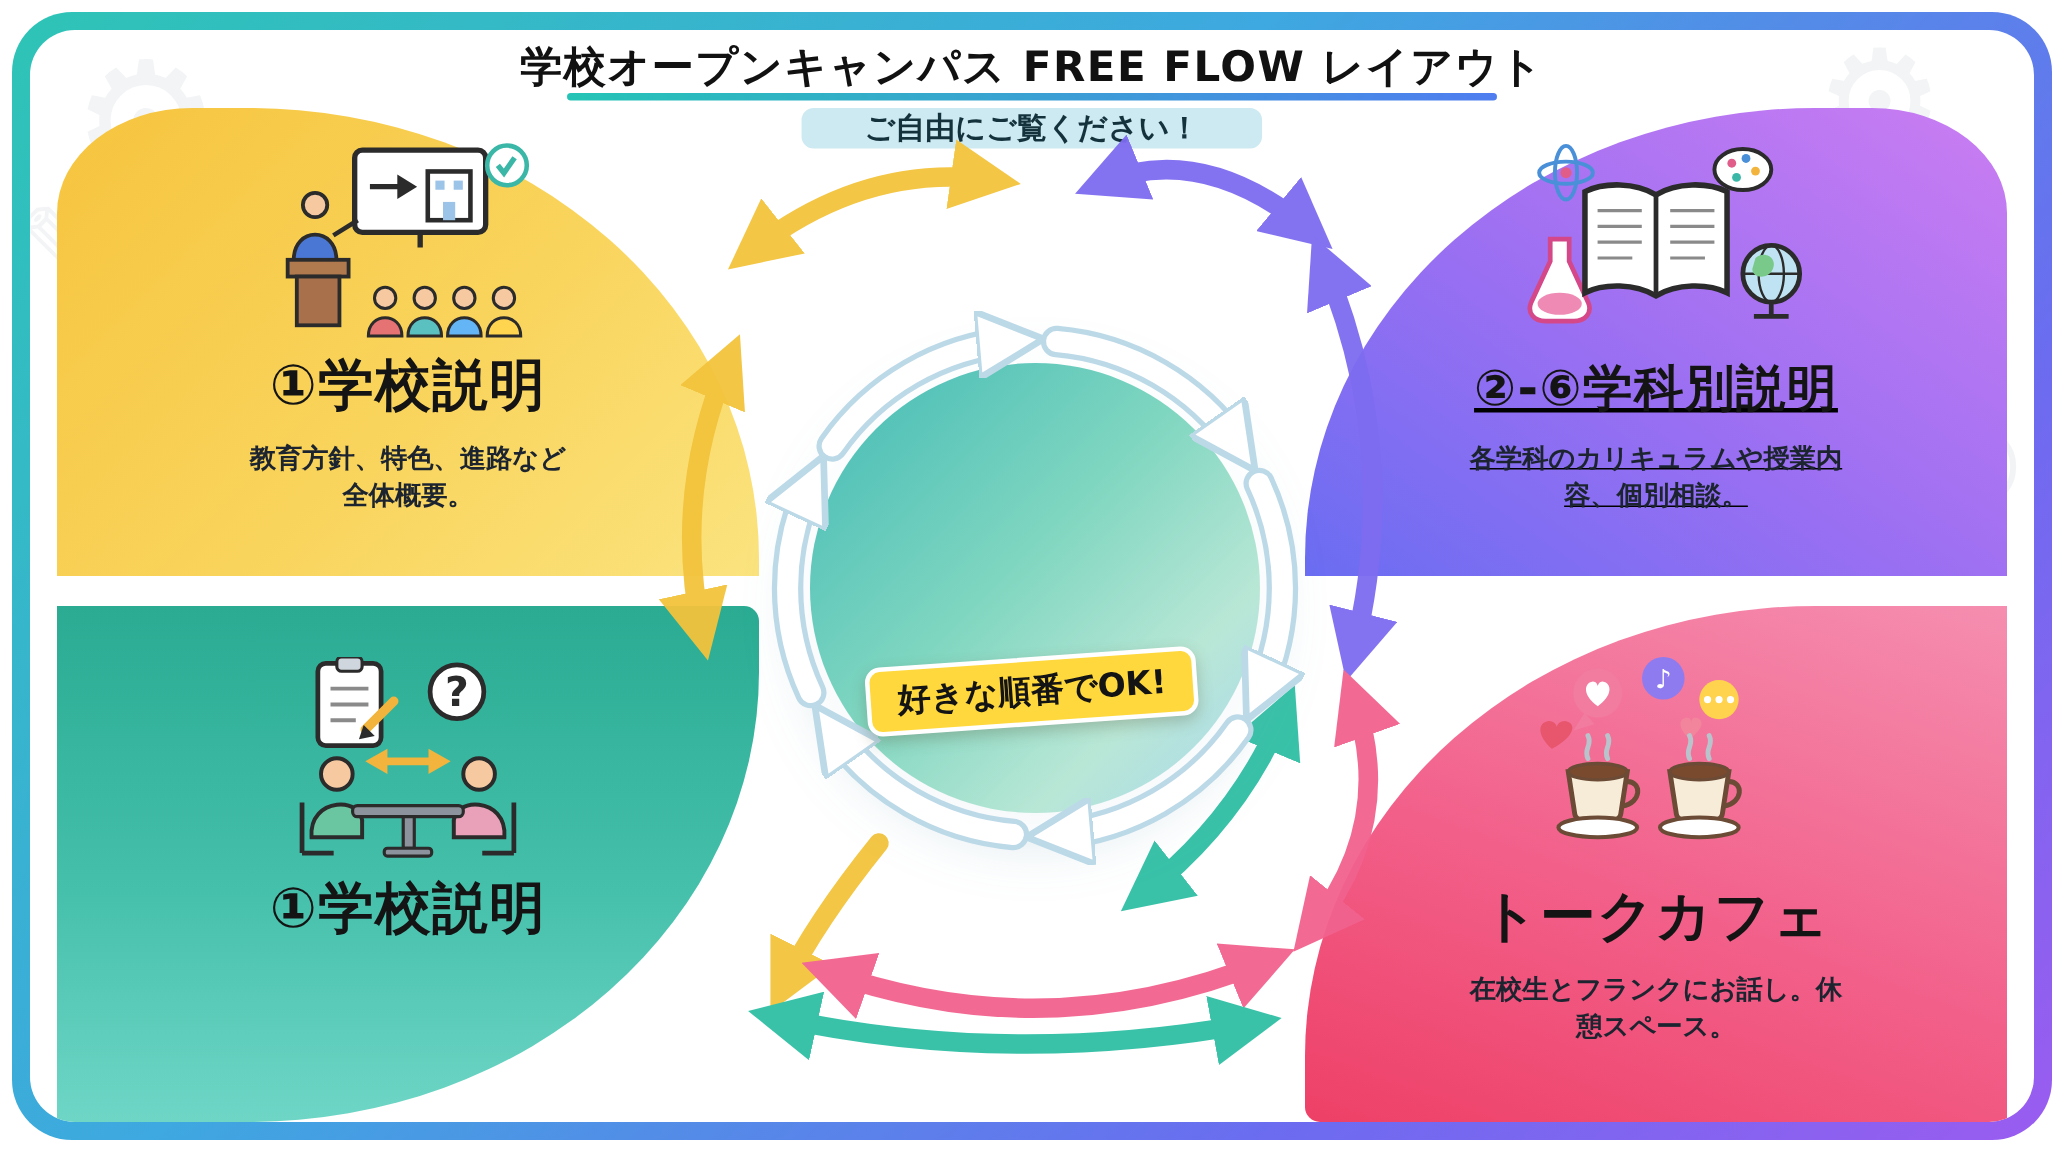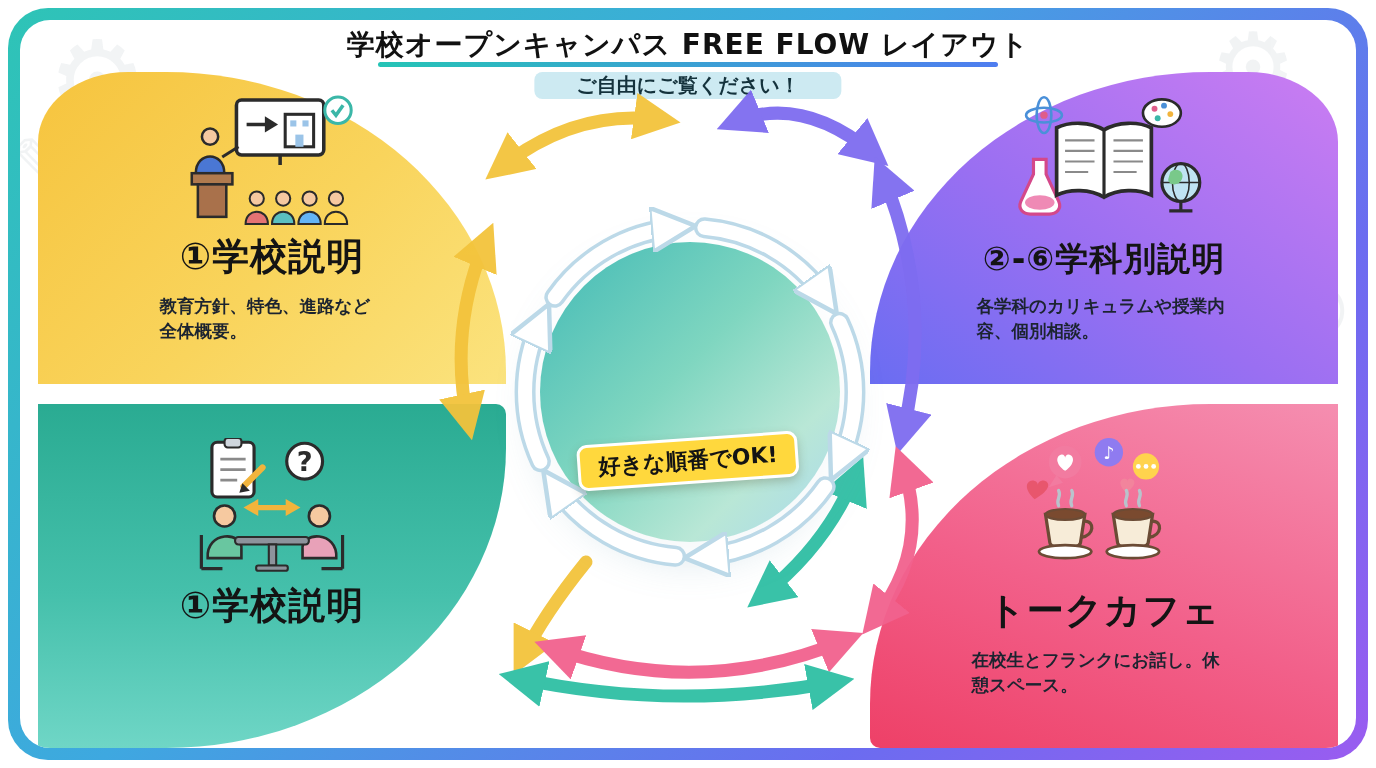--- a/index.html
+++ b/index.html
@@ -29,35 +29,35 @@
     background:linear-gradient(90deg,#25c4b6,#4f7df0);
   }
   .notice-badge {
     position:absolute; top:52px; left:50%; transform:translateX(-50%);
     background:#cdeaf2; color:#14323c; font-size:20px; font-weight:700;
     padding:0 42px; border-radius:8px; white-space:nowrap;
   }
 
   
   .blob { position:absolute; display:flex; }
-  .blob-inner { width:100%; display:flex; flex-direction:column; align-items:center; }
+  .blob-inner { width:100%; display:flex; flex-direction:column; align-items:center; text-align:center; }
   .blob-tl { left:18px; top:52px;  width:468px; height:312px;
     background:linear-gradient(135deg,#f6c43e 0%,#f9d45c 55%,#fbe37e 100%);
     border-radius:90px 340px 0 0 / 70px 300px 0 0; }
   .blob-tr { right:18px; top:52px; width:468px; height:312px;
     background:linear-gradient(215deg,#cb7df2 0%,#9a6ff2 55%,#6a6df2 100%);
     border-radius:340px 90px 0 0 / 300px 70px 0 0; }
   .blob-bl { left:18px; top:384px; width:468px; height:344px;
     background:linear-gradient(180deg,#2aab92 0%,#45c0ab 55%,#6fd6c6 100%);
     border-radius:0 10px 340px 0 / 0 10px 300px 0; }
   .blob-br { right:18px; top:384px; width:468px; height:344px;
     background:linear-gradient(200deg,#f58eb0 0%,#f2608a 55%,#ee4067 100%);
     border-radius:340px 0 0 10px / 300px 0 0 10px; }
   .blob-tl .blob-inner { padding-top:22px; }
-  .blob-tr .blob-inner { padding-top:22px; }
+  .blob-tr .blob-inner { padding-top:22px;text-decoration:underline; }
   .blob-bl .blob-inner { padding-top:34px; }
   .blob-br .blob-inner { padding-top:34px; }
   .blob-title { font-size:37px; font-weight:900; color:#141414; margin-top:6px; letter-spacing:1px; }
   .blob-tr .blob-title { font-size:33px; }
   .blob-desc { font-size:17.5px; font-weight:700; color:#1c2430; line-height:1.45; margin-top:12px; }
   .blob-tl .blob-desc { max-width:225px; }
   .blob-tr .blob-desc { max-width:255px; }
   .blob-bl .blob-desc { max-width:225px; }
   .blob-br .blob-desc { max-width:265px; }
 

